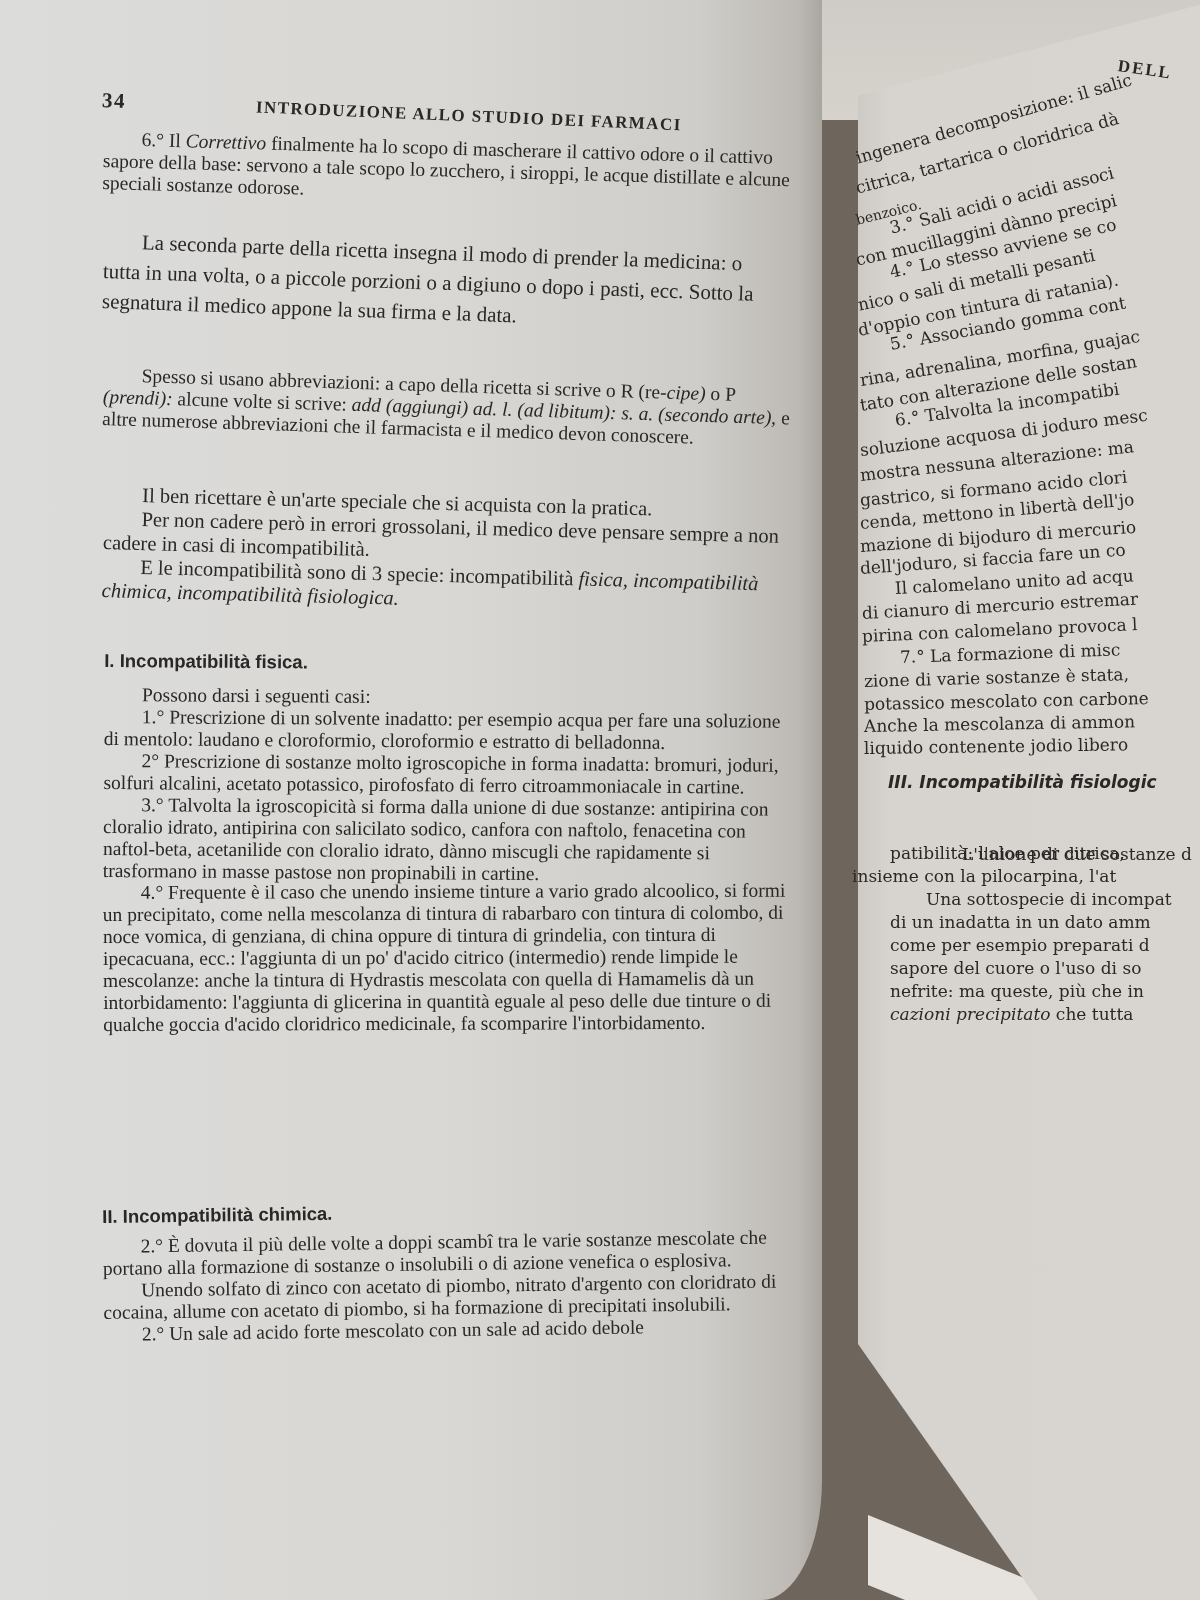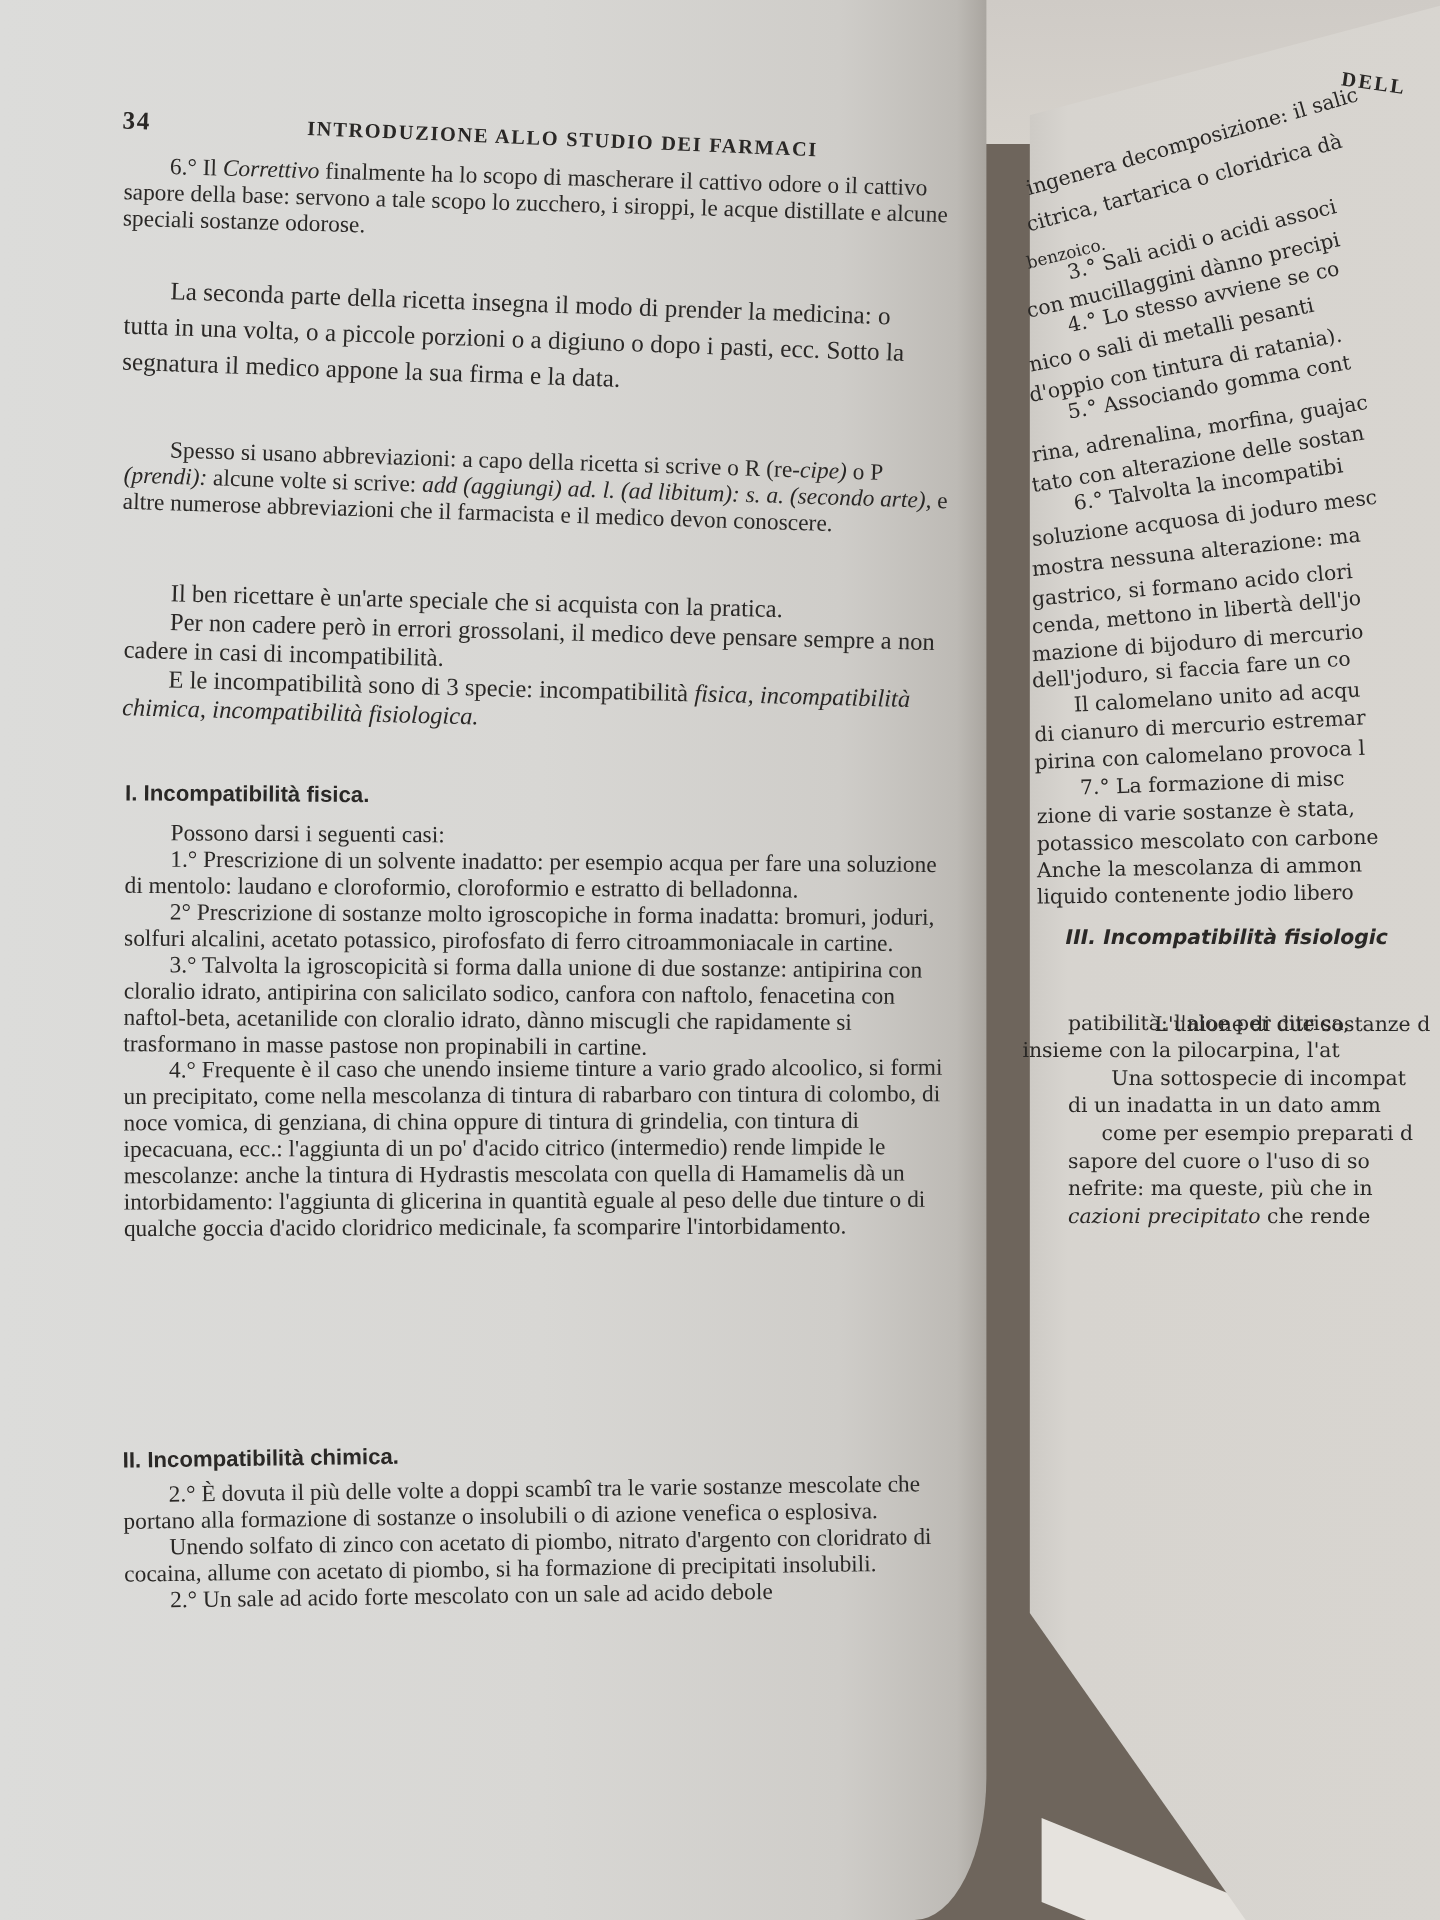--- a/index.html
+++ b/index.html
@@ -138,17 +138,17 @@
   <div class="r-line" style="left:864px; top:694px; transform:rotate(-1.2deg);">potassico mescolato con carbone</div>
   <div class="r-line" style="left:864px; top:716px; transform:rotate(-1deg);">Anche la mescolanza di ammon</div>
   <div class="r-line" style="left:864px; top:738px; transform:rotate(-0.8deg);">liquido contenente jodio libero</div>
 
   <div class="r-line r-heading" style="left:888px; top:772px;">III. Incompatibilità fisiologic</div>
   <div class="r-line" style="left:922px; top:844px;margin-left:40px;">L'unione di due sostanze d</div>
   <div class="r-line" style="left:890px; top:843px;">patibilità: l'aloe per citrica,</div>
   <div class="r-line" style="left:852px; top:866px;">insieme con la pilocarpina, l'at</div>
   <div class="r-line" style="left:926px; top:889px;">Una sottospecie di incompat</div>
   <div class="r-line" style="left:890px; top:912px;">di un inadatta in un dato amm</div>
-  <div class="r-line" style="left:890px; top:935px;margin-left:28px;">come per esempio preparati d</div>
+  <div class="r-line" style="left:890px; top:935px;">come per esempio preparati d</div>
   <div class="r-line" style="left:890px; top:958px;">sapore del cuore o l'uso di so</div>
   <div class="r-line" style="left:890px; top:981px;">nefrite: ma queste, più che in</div>
-  <div class="r-line" style="left:890px; top:1004px;"><i>cazioni precipitato</i><span> che rende</span></div>
+  <div class="r-line" style="left:890px; top:1004px;"><i>cazioni precipitato</i><span> che tutta</span></div>
 </div>
 
 </body></html>

